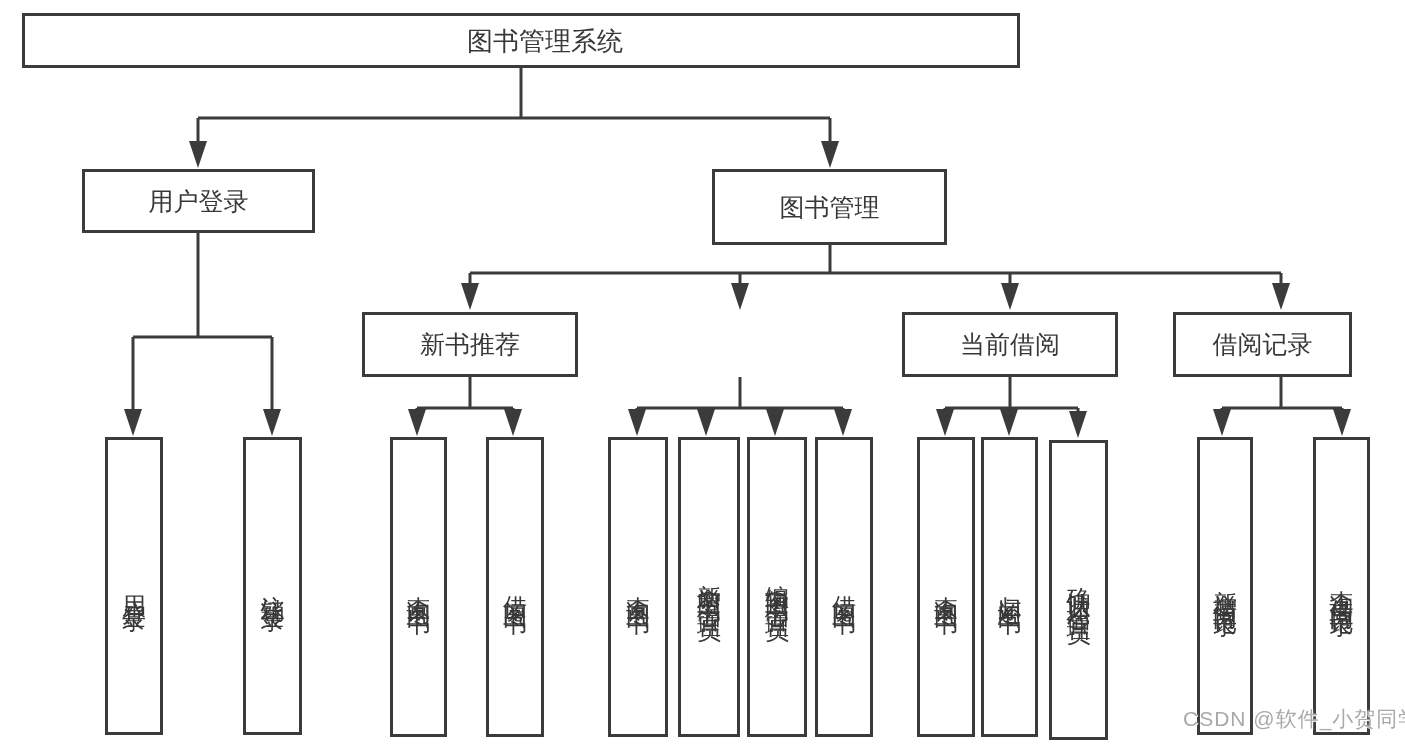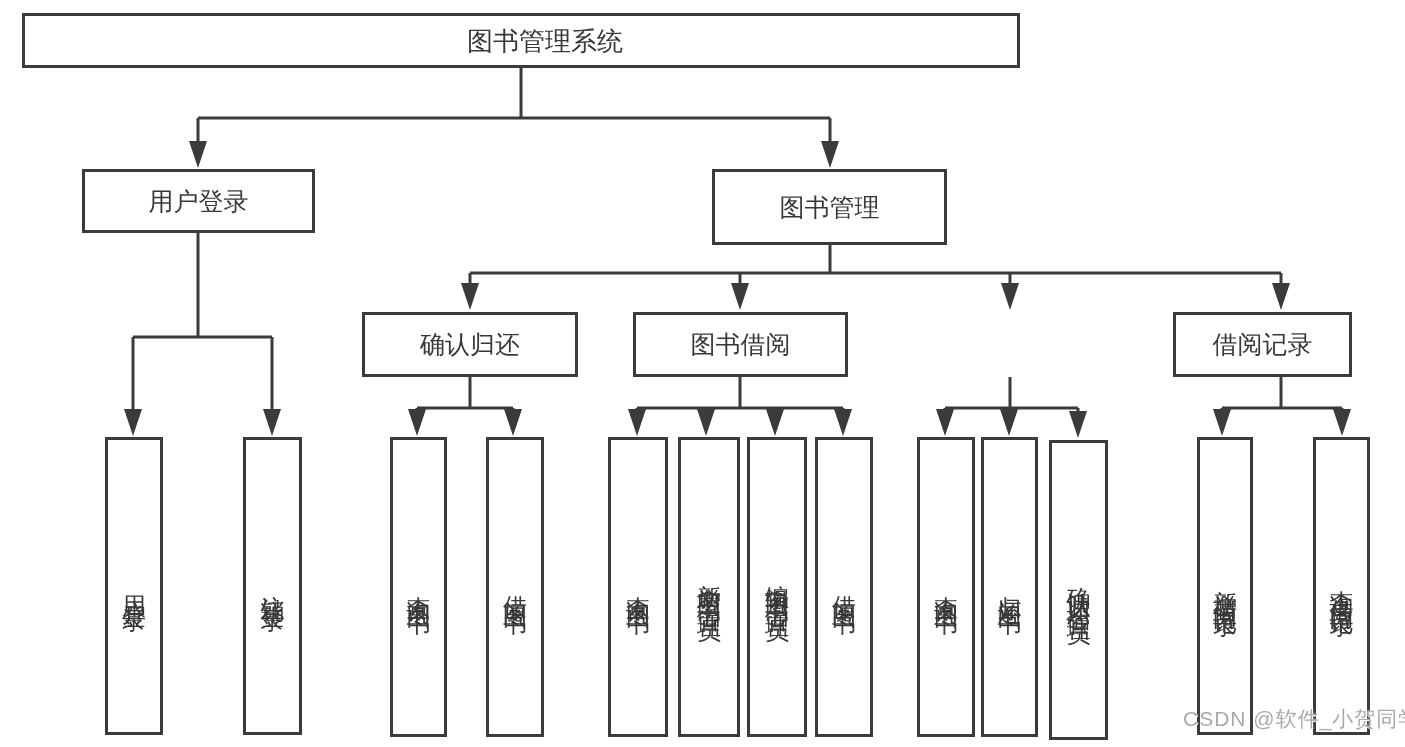--- a/index.html
+++ b/index.html
@@ -85,22 +85,22 @@
       <polygon points="1213,409 1231,409 1222,436" fill="#3b3b3b"></polygon>
       <line x1="1342" y1="408" x2="1342" y2="414" stroke="#3b3b3b" stroke-width="3"></line>
       <polygon points="1333,409 1351,409 1342,436" fill="#3b3b3b"></polygon>
     </svg>
 
   <div class="box root" style="left:22px;top:13px;width:998px;height:55px">图书管理系统</div>
 
   <div class="box" style="left:82px;top:169px;width:233px;height:64px">用户登录</div>
   <div class="box" style="left:712px;top:169px;width:235px;height:76px">图书管理</div>
 
-  <div class="box" style="left:362px;top:312px;width:216px;height:65px">确认归还</div>
-  <div class="box" style="left:633px;top:312px;width:215px;height:65px">图书借阅</div>
+  <div class="box" style="left:362px;top:312px;width:216px;height:65px">新书推荐</div>
+  <div class="box" style="left:902px;top:312px;width:216px;height:65px">当前借阅</div>
   <div class="box" style="left:1173px;top:312px;width:179px;height:65px">借阅记录</div>
 
   <div class="box v" style="left:105px;top:437px;width:58px;height:298px">用户登录</div>
   <div class="box v" style="left:243px;top:437px;width:59px;height:298px">注销登录</div>
 
   <div class="box v" style="left:390px;top:437px;width:57px;height:300px">查询图书</div>
   <div class="box v" style="left:486px;top:437px;width:58px;height:300px">借阅图书</div>
 
   <div class="box v" style="left:608px;top:437px;width:60px;height:300px">查询图书</div>
   <div class="box v" style="left:678px;top:437px;width:62px;height:300px">新增图书（管理员）</div>

